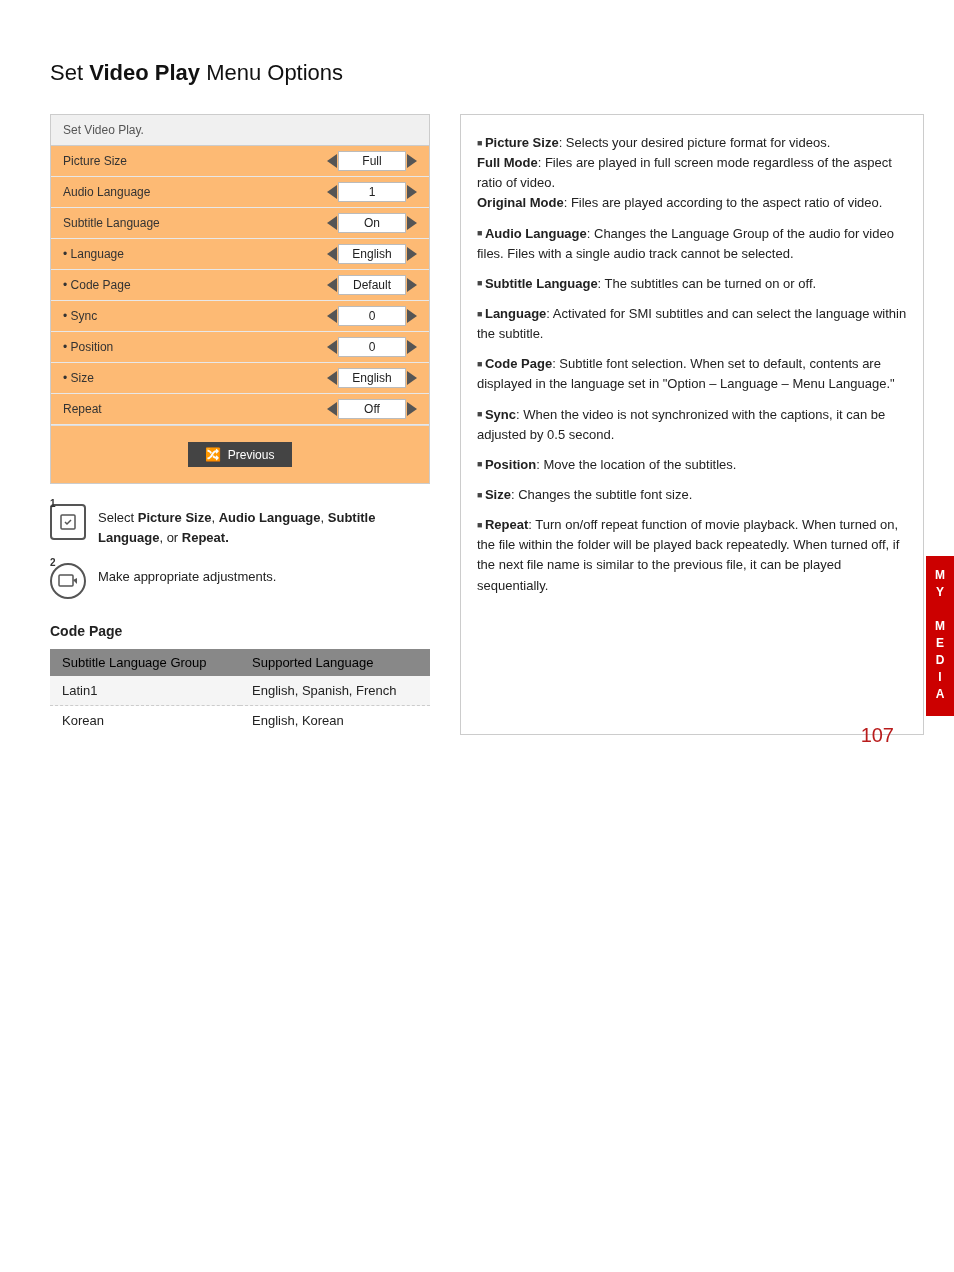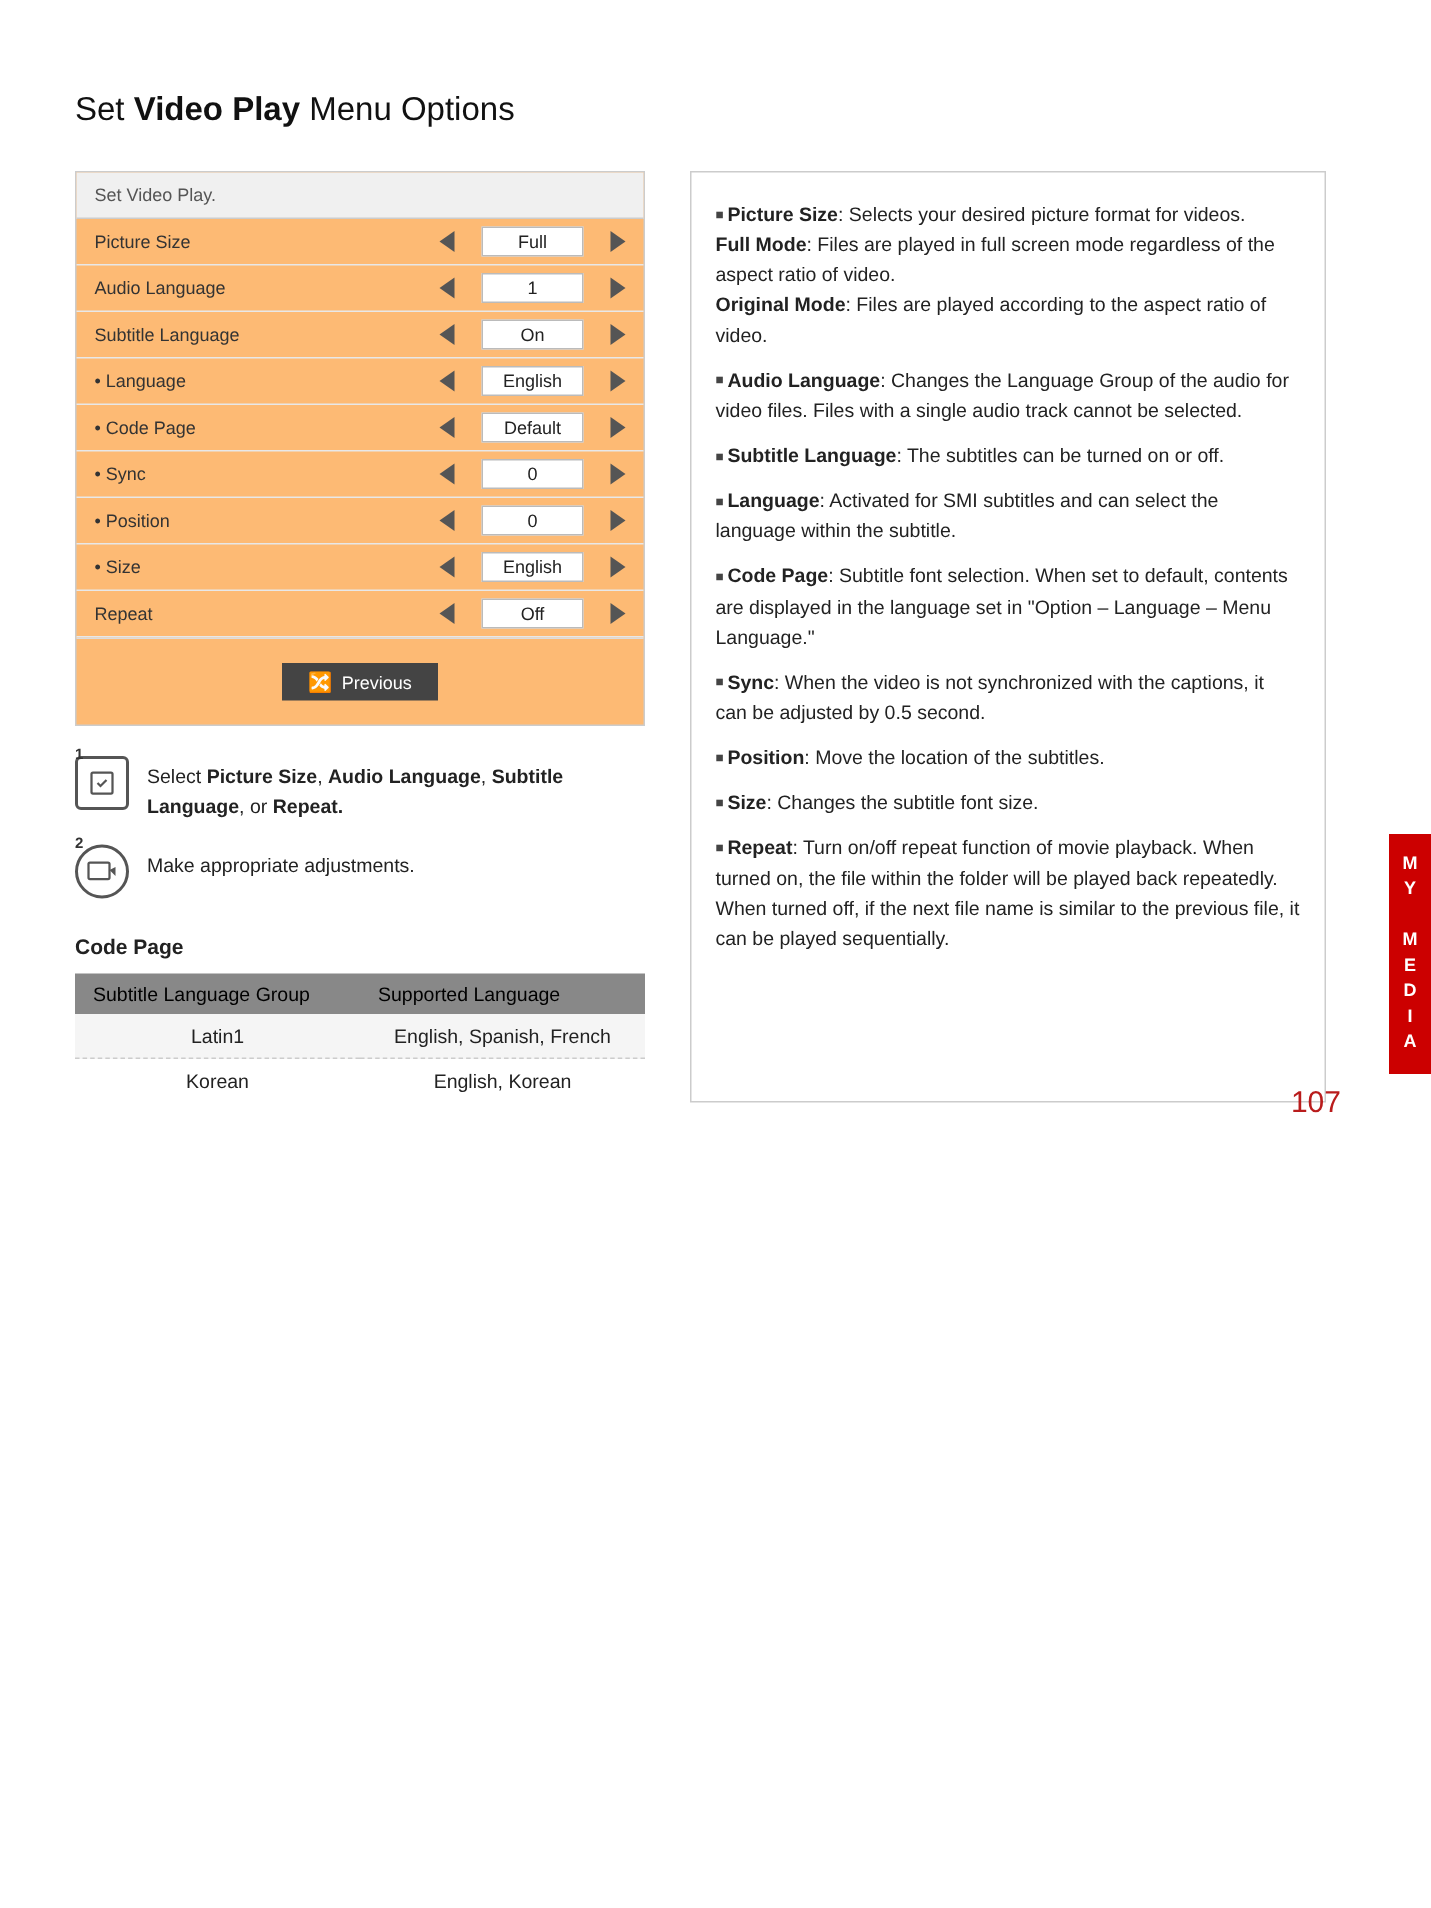--- a/index.html
+++ b/index.html
@@ -31,21 +31,21 @@
       color: #fff;
       font-size: 12px;
       font-weight: bold;
       letter-spacing: 3px;
       writing-mode: vertical-rl;
       text-orientation: upright;
     }
 
     
     .main-content {
-      padding: 60px 70px 40px 50px;
+      padding: 60px 30px 40px 50px;
       position: relative;
     }
 
     
     .page-title {
       font-size: 22px;
       font-weight: normal;
       margin-bottom: 28px;
       color: #111;
     }
@@ -97,21 +97,21 @@
       border-bottom: none;
     }
     .menu-label {
       width: 130px;
       font-size: 12px;
       color: #333;
     }
     .menu-control {
       display: flex;
       align-items: center;
-      gap: 18px;
+      gap: 1px;
       margin-left: auto;
     }
     .menu-value {
       min-width: 68px;
       text-align: center;
       font-size: 12px;
       background: #fff;
       border: 1px solid #bbb;
       padding: 2px 6px;
     }
@@ -192,21 +192,20 @@
     }
     .code-table th {
       background: #888;
       color: #000000;
       padding: 6px 12px;
       text-align: left;
       font-weight: normal;
     }
     .code-table td {
       padding: 7px 12px;
-      text-align: center;
       border-bottom: 1px dashed #ccc;
     }
     .code-table tr:last-child td {
       border-bottom: none;
     }
     .code-table tr:nth-child(odd) td {
       background: #f5f5f5;
     }
 
     

